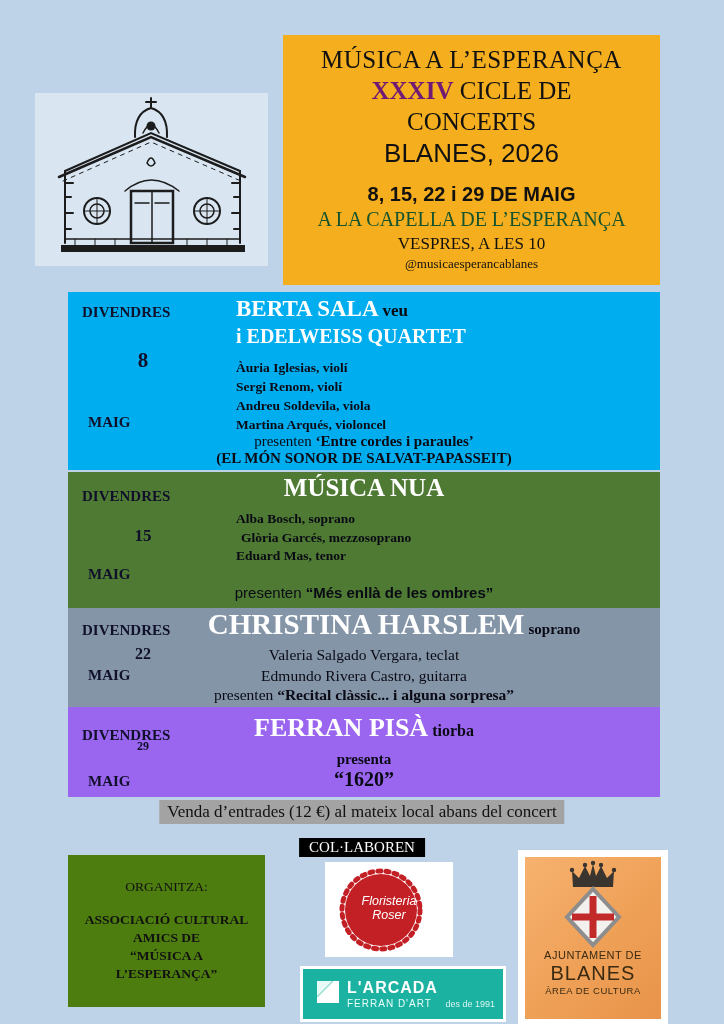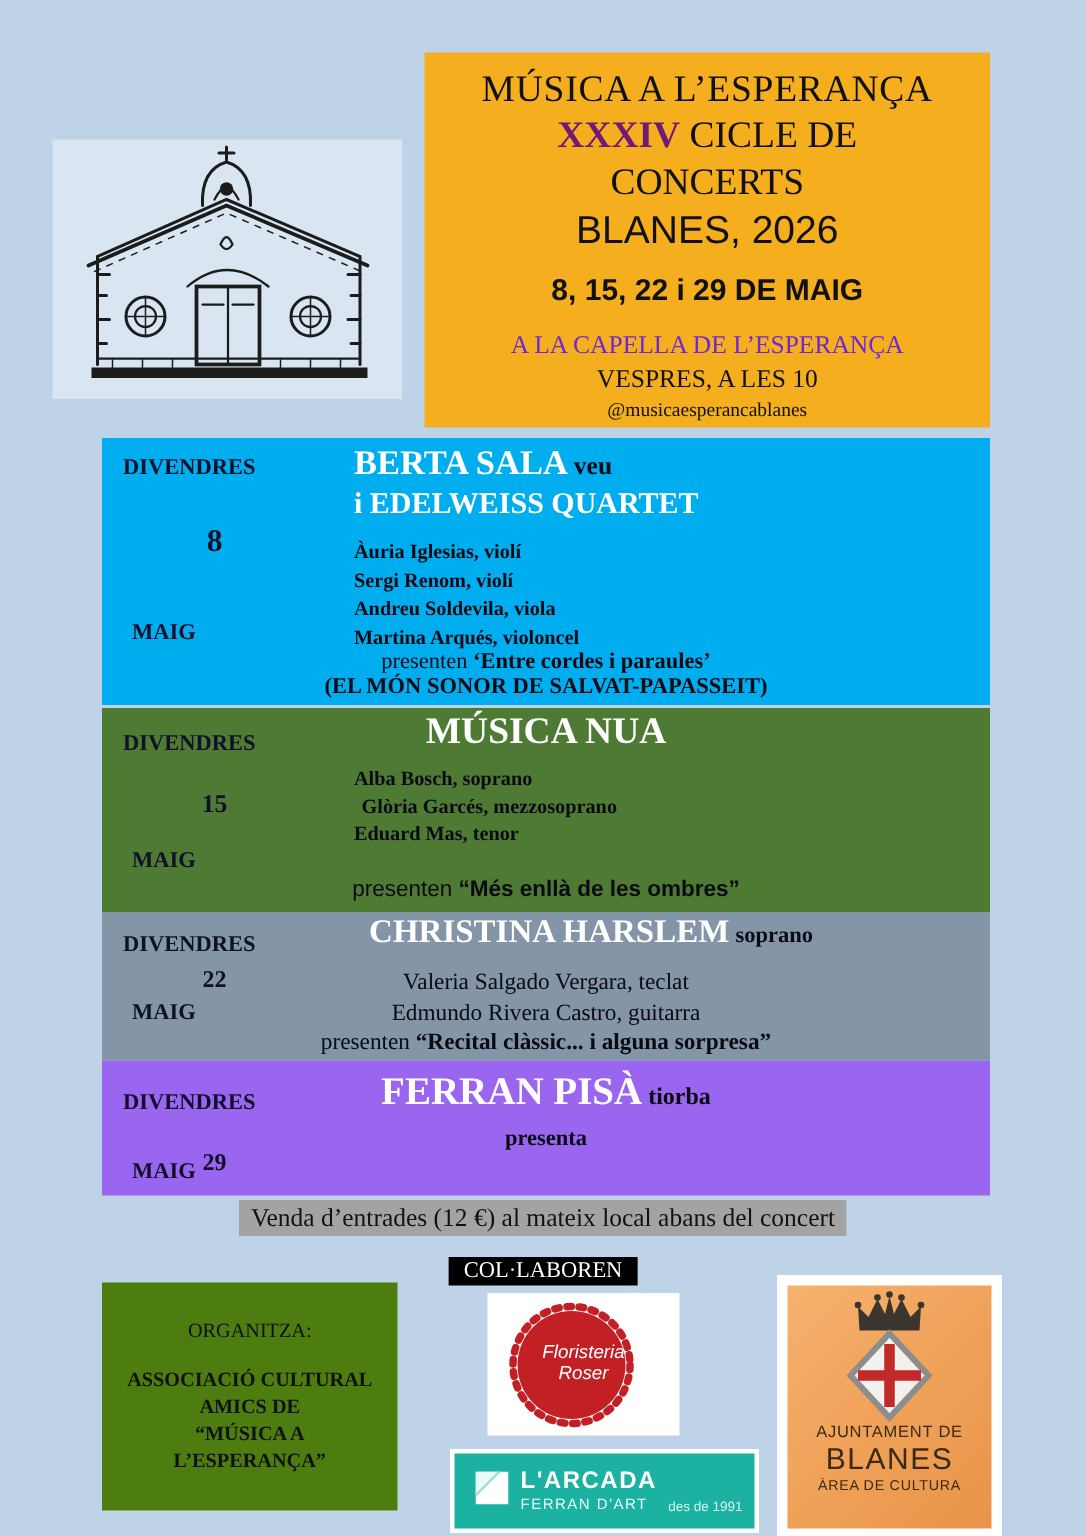--- a/index.html
+++ b/index.html
@@ -9,21 +9,21 @@
   
   .church{left:35px;top:93px;width:233px;height:173px;background:#D9E6F2;}
   
   .header{left:283px;top:35px;width:377px;height:250px;background:#F5AE1E;text-align:center;}
   .h-line1{margin-top:11px;font-size:25px;letter-spacing:.5px;color:#111;}
   .h-line2{font-size:25px;color:#111;margin-top:3px;}
   .h-cycle{font-weight:bold;color:#701a75;}
   .h-line3{font-size:25px;color:#111;margin-top:3px;}
   .h-city{font-family:"Liberation Sans",sans-serif;font-size:26px;color:#111;margin-top:2px;}
   .h-dates{font-family:"Liberation Sans",sans-serif;font-weight:bold;font-size:20px;color:#111;margin-top:14px;}
-  .h-venue{font-size:17px;color:#6d28d9;margin-top:14px;}
+  .h-venue{font-size:20px;color:#14532d;margin-top:2px;}
   .h-time{font-size:17px;color:#111;margin-top:3px;}
   .h-social{font-size:13px;color:#111;margin-top:2px;}
   
   .box{left:68px;width:592px;color:#000;}
   .b0{top:292px;height:178px;}
   .b1{top:472px;height:136px;}
   .b2{top:608px;height:99px;}
   .b3{top:707px;height:90px;}
   .day{left:14px;font-weight:bold;font-size:15px;color:#10102a;}
   .datecol{left:10px;width:130px;text-align:center;font-weight:bold;color:#10102a;}
@@ -151,42 +151,43 @@
       <span>presenten</span>
       <span class="ptitle">“Més enllà de les ombres”</span>
     </div>
   </div>
 
   <div class="abs box b2" style="background-color: rgb(132, 149, 168);">
     <div class="abs day" style="top:14px">DIVENDRES</div>
     <div class="abs datecol" style="top:37px;font-size:16px">22</div>
     <div class="abs month" style="top:59px">MAIG</div>
     <div class="abs centerline" style="top:0px;left:60px;width:532px">
-      <span class="artist" style="font-size:22px">CHRISTINA HARSLEM</span>
+      <span class="artist" style="font-size:29px">CHRISTINA HARSLEM</span>
       <span class="role" style="font-size:15px">soprano</span>
     </div>
     <div class="abs centerline" style="top:36px;font-size:15.5px;line-height:21px;font-weight:normal">
       <div>Valeria Salgado Vergara, teclat</div>
       <div>Edmundo Rivera Castro, guitarra</div>
     </div>
     <div class="abs centerline" style="top:78px;font-size:15.5px">
       <span>presenten</span>
       <span class="ptitle">“Recital clàssic... i alguna sorpresa”</span>
     </div>
   </div>
 
   <div class="abs box b3" style="background-color: rgb(154, 102, 240);">
     <div class="abs day" style="top:20px">DIVENDRES</div>
-    <div class="abs datecol" style="top:60px;font-size:16px">29</div>
+    <div class="abs datecol" style="top:32px;font-size:12px">29</div>
     <div class="abs month" style="top:66px">MAIG</div>
     <div class="abs centerline" style="top:6px">
       <span class="artist" style="font-size:26px">FERRAN PISÀ</span>
       <span class="role" style="font-size:16px">tiorba</span>
     </div>
     <div class="abs centerline ptitle" style="top:44px;font-size:15px">presenta</div>
+    <div class="abs centerline ptitle" style="top:61px;font-size:20px">“1620”</div>
   </div>
 
   <div class="abs tickets">Venda d’entrades (12 €) al mateix local abans del concert</div>
 
   <div class="abs collab">COL·LABOREN</div>
 
   <div class="abs org">
     <div class="org-label">ORGANITZA:</div>
     <div class="org-name">
       <div>ASSOCIACIÓ CULTURAL</div>

